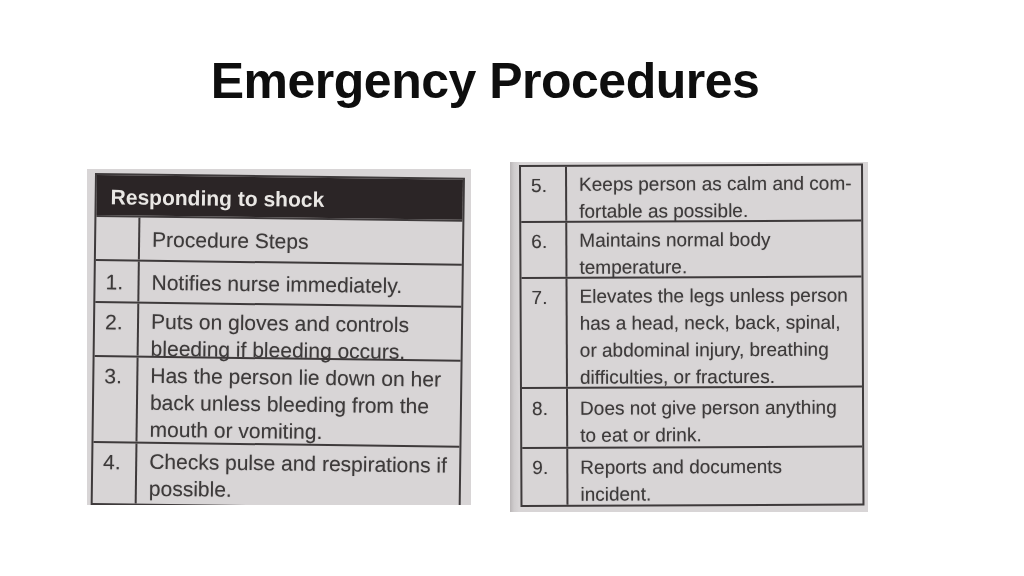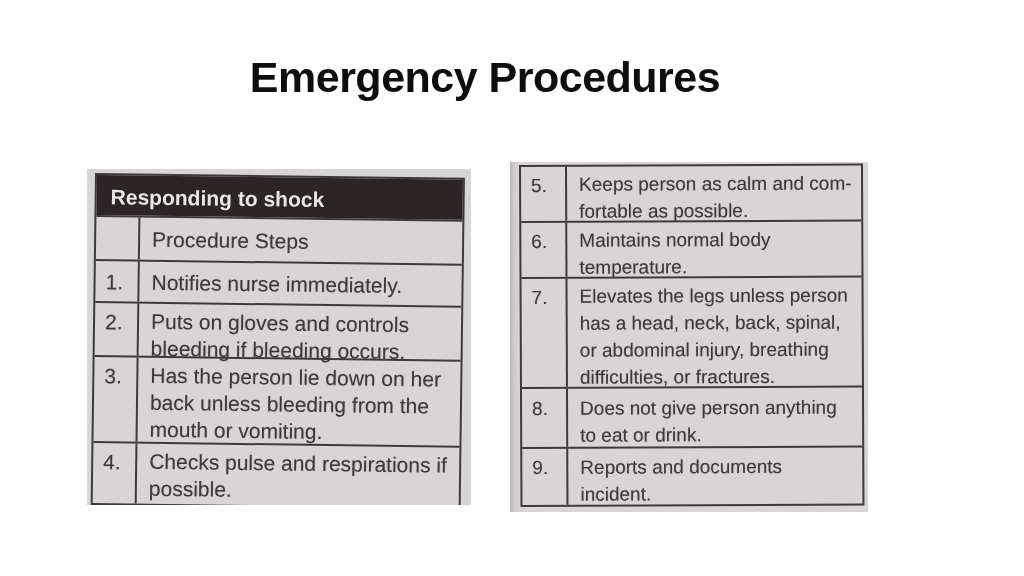--- a/index.html
+++ b/index.html
@@ -17,21 +17,21 @@
     overflow: hidden;
     font-family: "Liberation Sans", sans-serif;
   }
 
   .slide-title {
     position: absolute;
     top: 56px;
     left: 0;
     width: 970px;
     text-align: center;
-    font-size: 43px;
+    font-size: 50px;
     font-weight: bold;
     letter-spacing: -0.5px;
     color: var(--title-text, #0e0e0e);
     line-height: 1.0;
   }
 
   
   .photo {
     position: absolute;
     background: var(--photo-bg, #d8d5d6);

